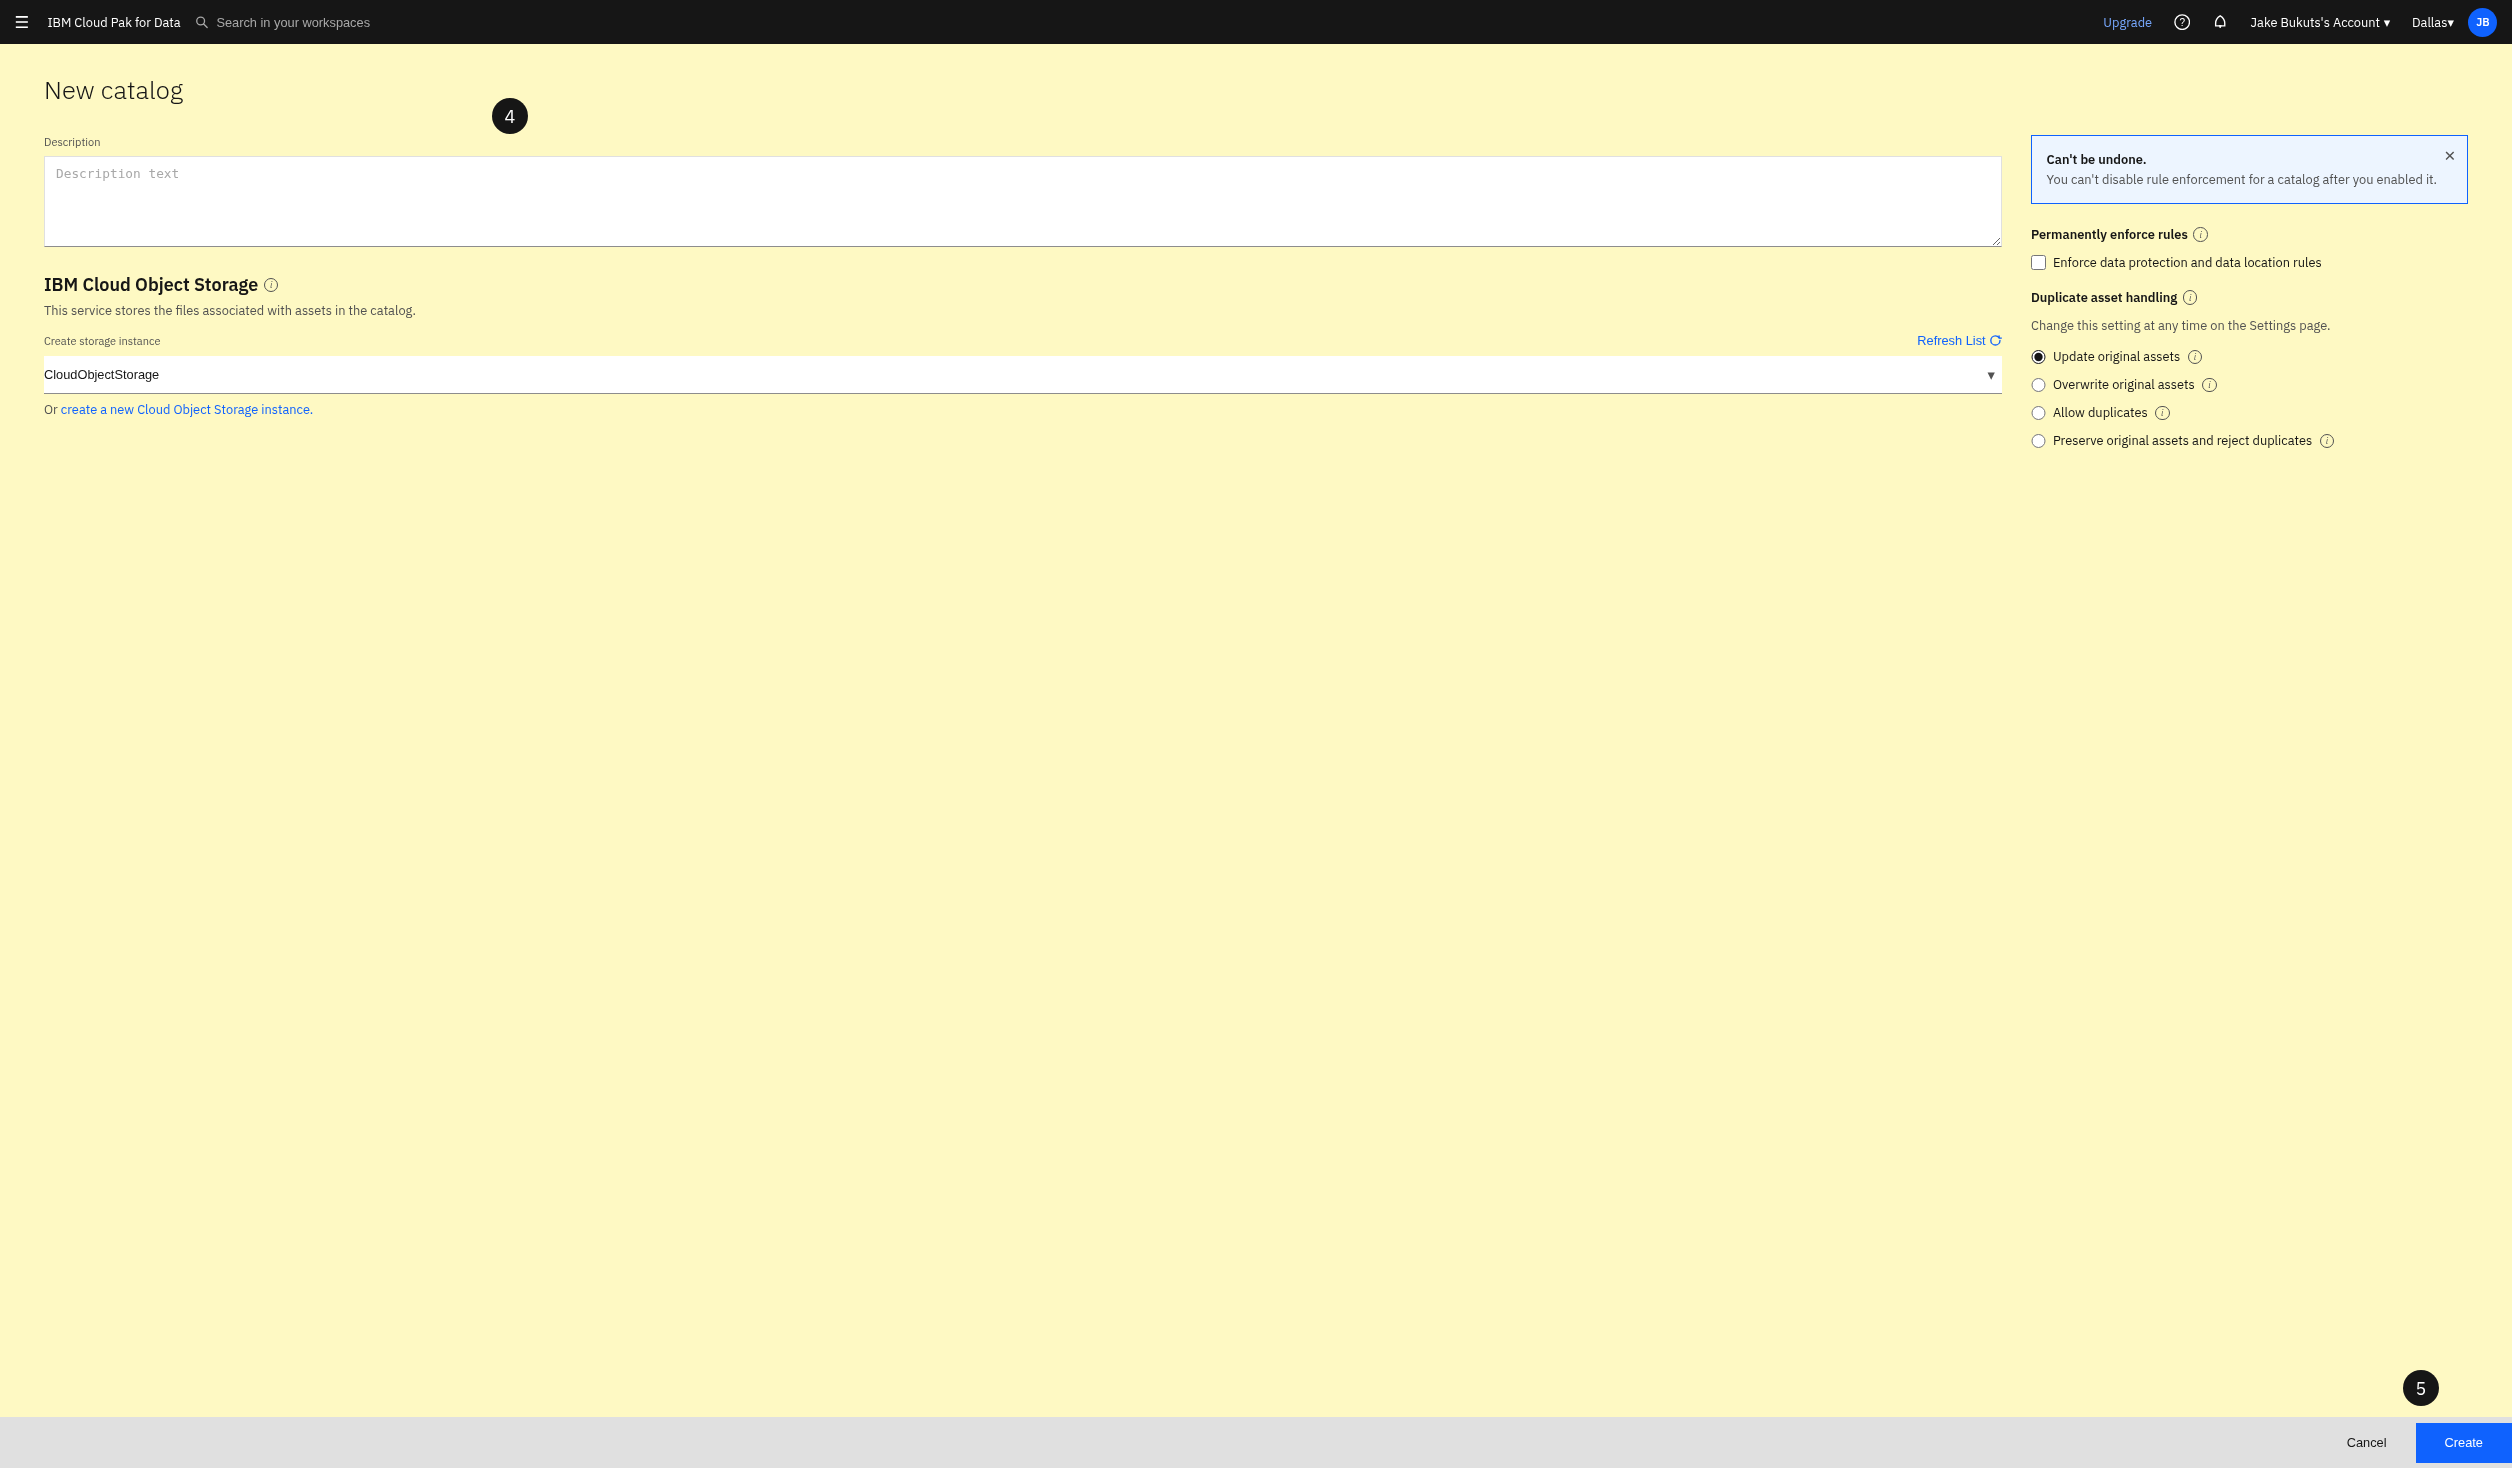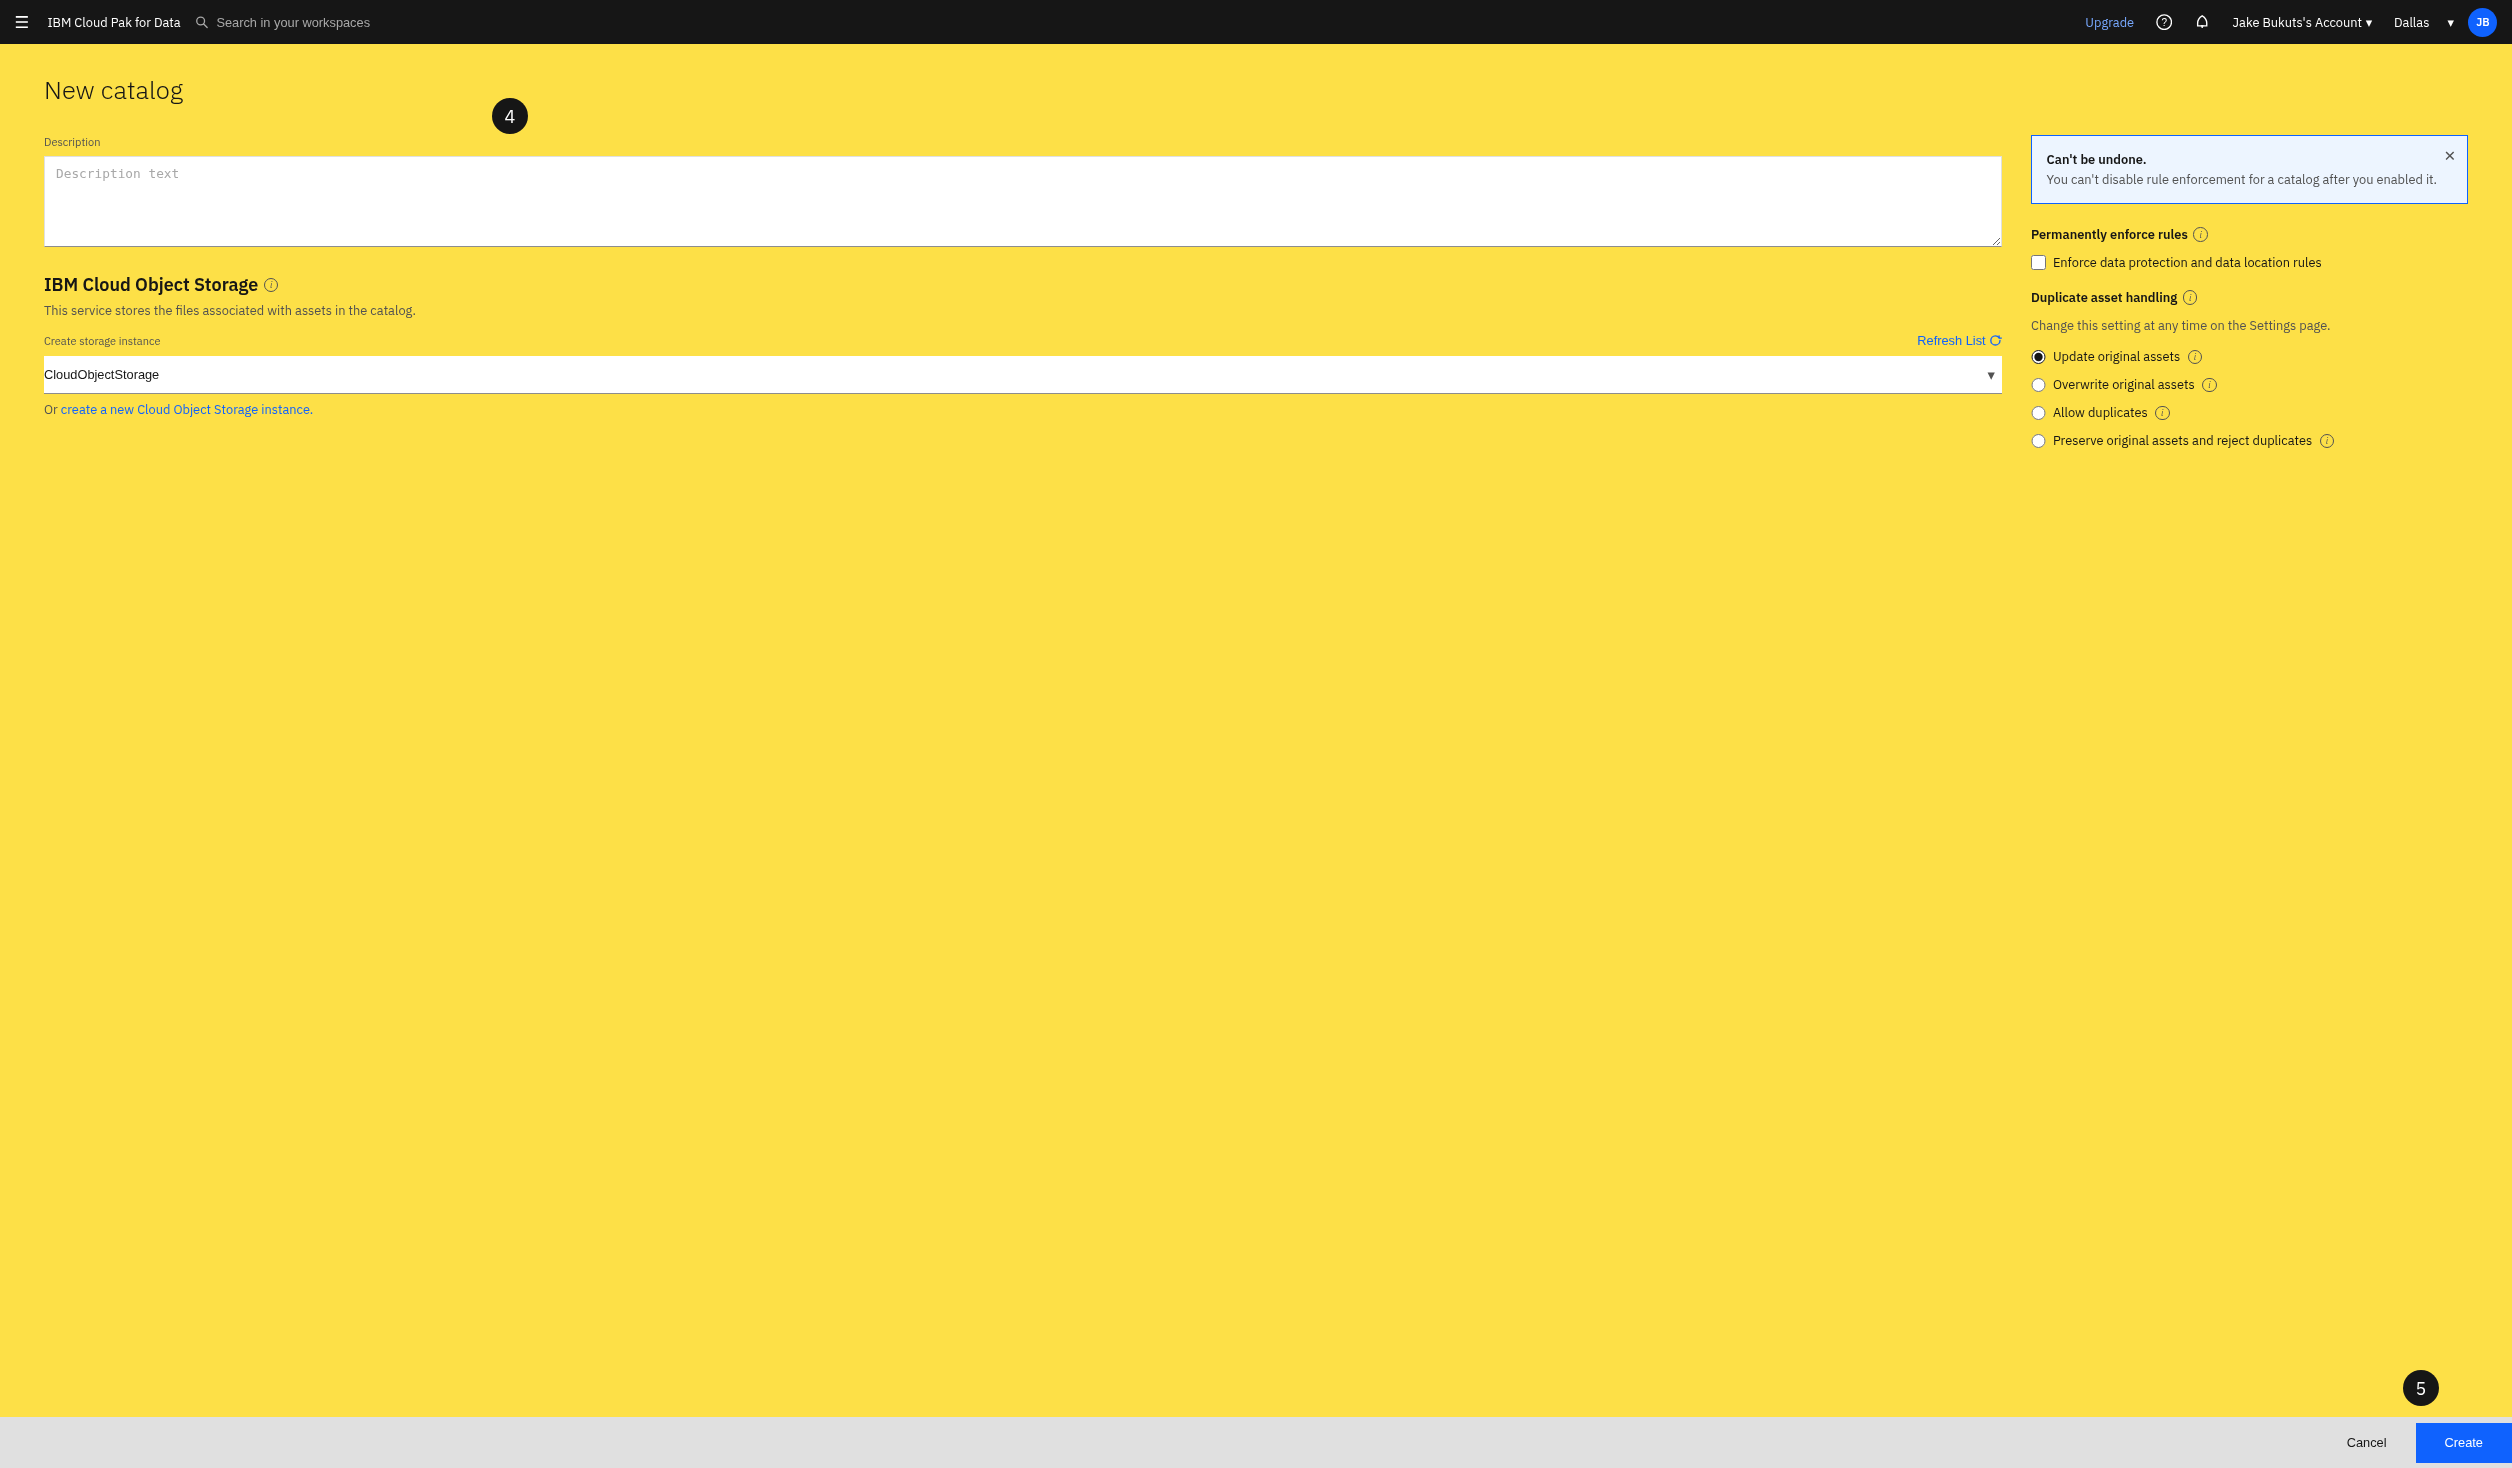--- a/index.html
+++ b/index.html
@@ -65,21 +65,21 @@
       align-items: flex-end;
       gap: 3.6px;
       font-size: 12.8px;
       color: #fff;
       cursor: pointer;
       padding: 0 7.3px;
     }
     .navbar-location {
       display: flex;
       align-items: center;
-      gap: 18px;
+      gap: 0;
       font-size: 12.8px;
       color: #fff;
       cursor: pointer;
       padding: 0 7.3px;
     }
     .navbar-avatar {
       width: 29px;
       height: 29px;
       background: #0f62fe;
       border-radius: 50%;
@@ -88,21 +88,21 @@
       justify-content: center;
       font-size: 11px;
       font-weight: 600;
       color: #fff;
     }
 
     
     .page-wrapper {
       margin-top: 44px;
       padding: 29px 44px 109px 44px;
-      background: #fde047;
+      background: #fef9c3;
       min-height: calc(100vh - 44px);
     }
     .page-title {
       font-size: 25.5px;
       font-weight: 300;
       color: #161616;
       margin-bottom: 29px;
     }
 
     

